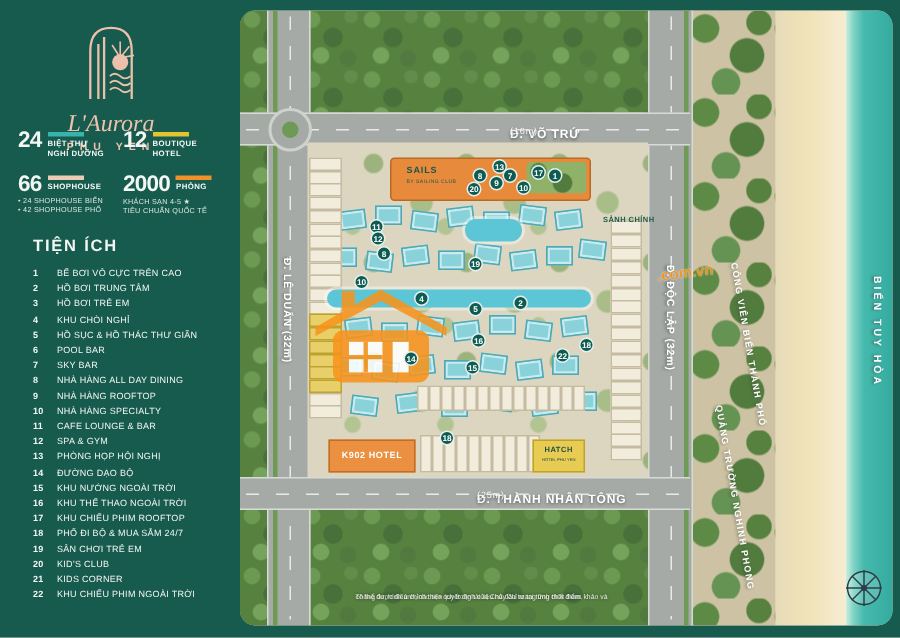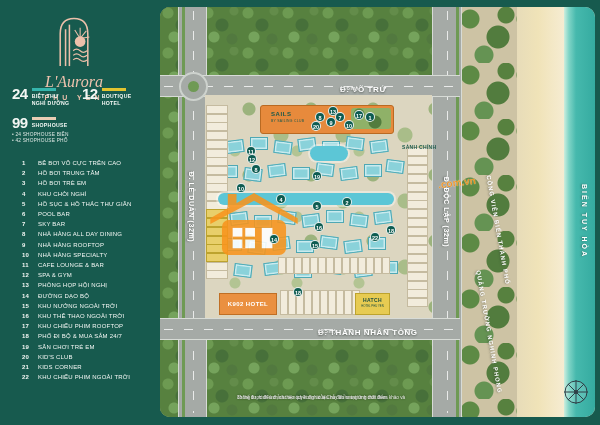--- a/index.html
+++ b/index.html
@@ -157,32 +157,44 @@
           <div class="num">12</div>
           <div class="rt">
             <div class="bar" style="background: rgb(227, 196, 47);"></div>
             <div class="lbl">BOUTIQUE
 HOTEL</div>
           </div>
         </div>
       </div>
       <div class="stat">
         <div class="top">
-          <div class="num">99</div>
+          <div class="num">66</div>
           <div class="rt">
             <div class="bar" style="background: rgb(233, 205, 180);"></div>
             <div class="lbl">SHOPHOUSE</div>
           </div>
         </div>
         <div class="note">• 24 SHOPHOUSE BIỂN</div>
         <div class="note">• 42 SHOPHOUSE PHỐ</div>
       </div>
+      <div class="stat">
+        <div class="top">
+          <div class="num">2000</div>
+          <div class="rt">
+            <div class="bar" style="background: rgb(240, 145, 44);"></div>
+            <div class="lbl">PHÒNG</div>
+          </div>
+        </div>
+        <div class="note">KHÁCH SẠN 4-5 ★</div>
+        <div class="note">TIÊU CHUẨN QUỐC TẾ</div>
+      </div>
     </div>
 
   <div class="amenities">
+    <h2>TIỆN ÍCH</h2>
     <div id="am-list">
         <div class="am-item">
           <div class="n">1</div>
           <div class="t">BỂ BƠI VÔ CỰC TRÊN CAO</div>
         </div>
         <div class="am-item">
           <div class="n">2</div>
           <div class="t">HỒ BƠI TRUNG TÂM</div>
         </div>
         <div class="am-item">

